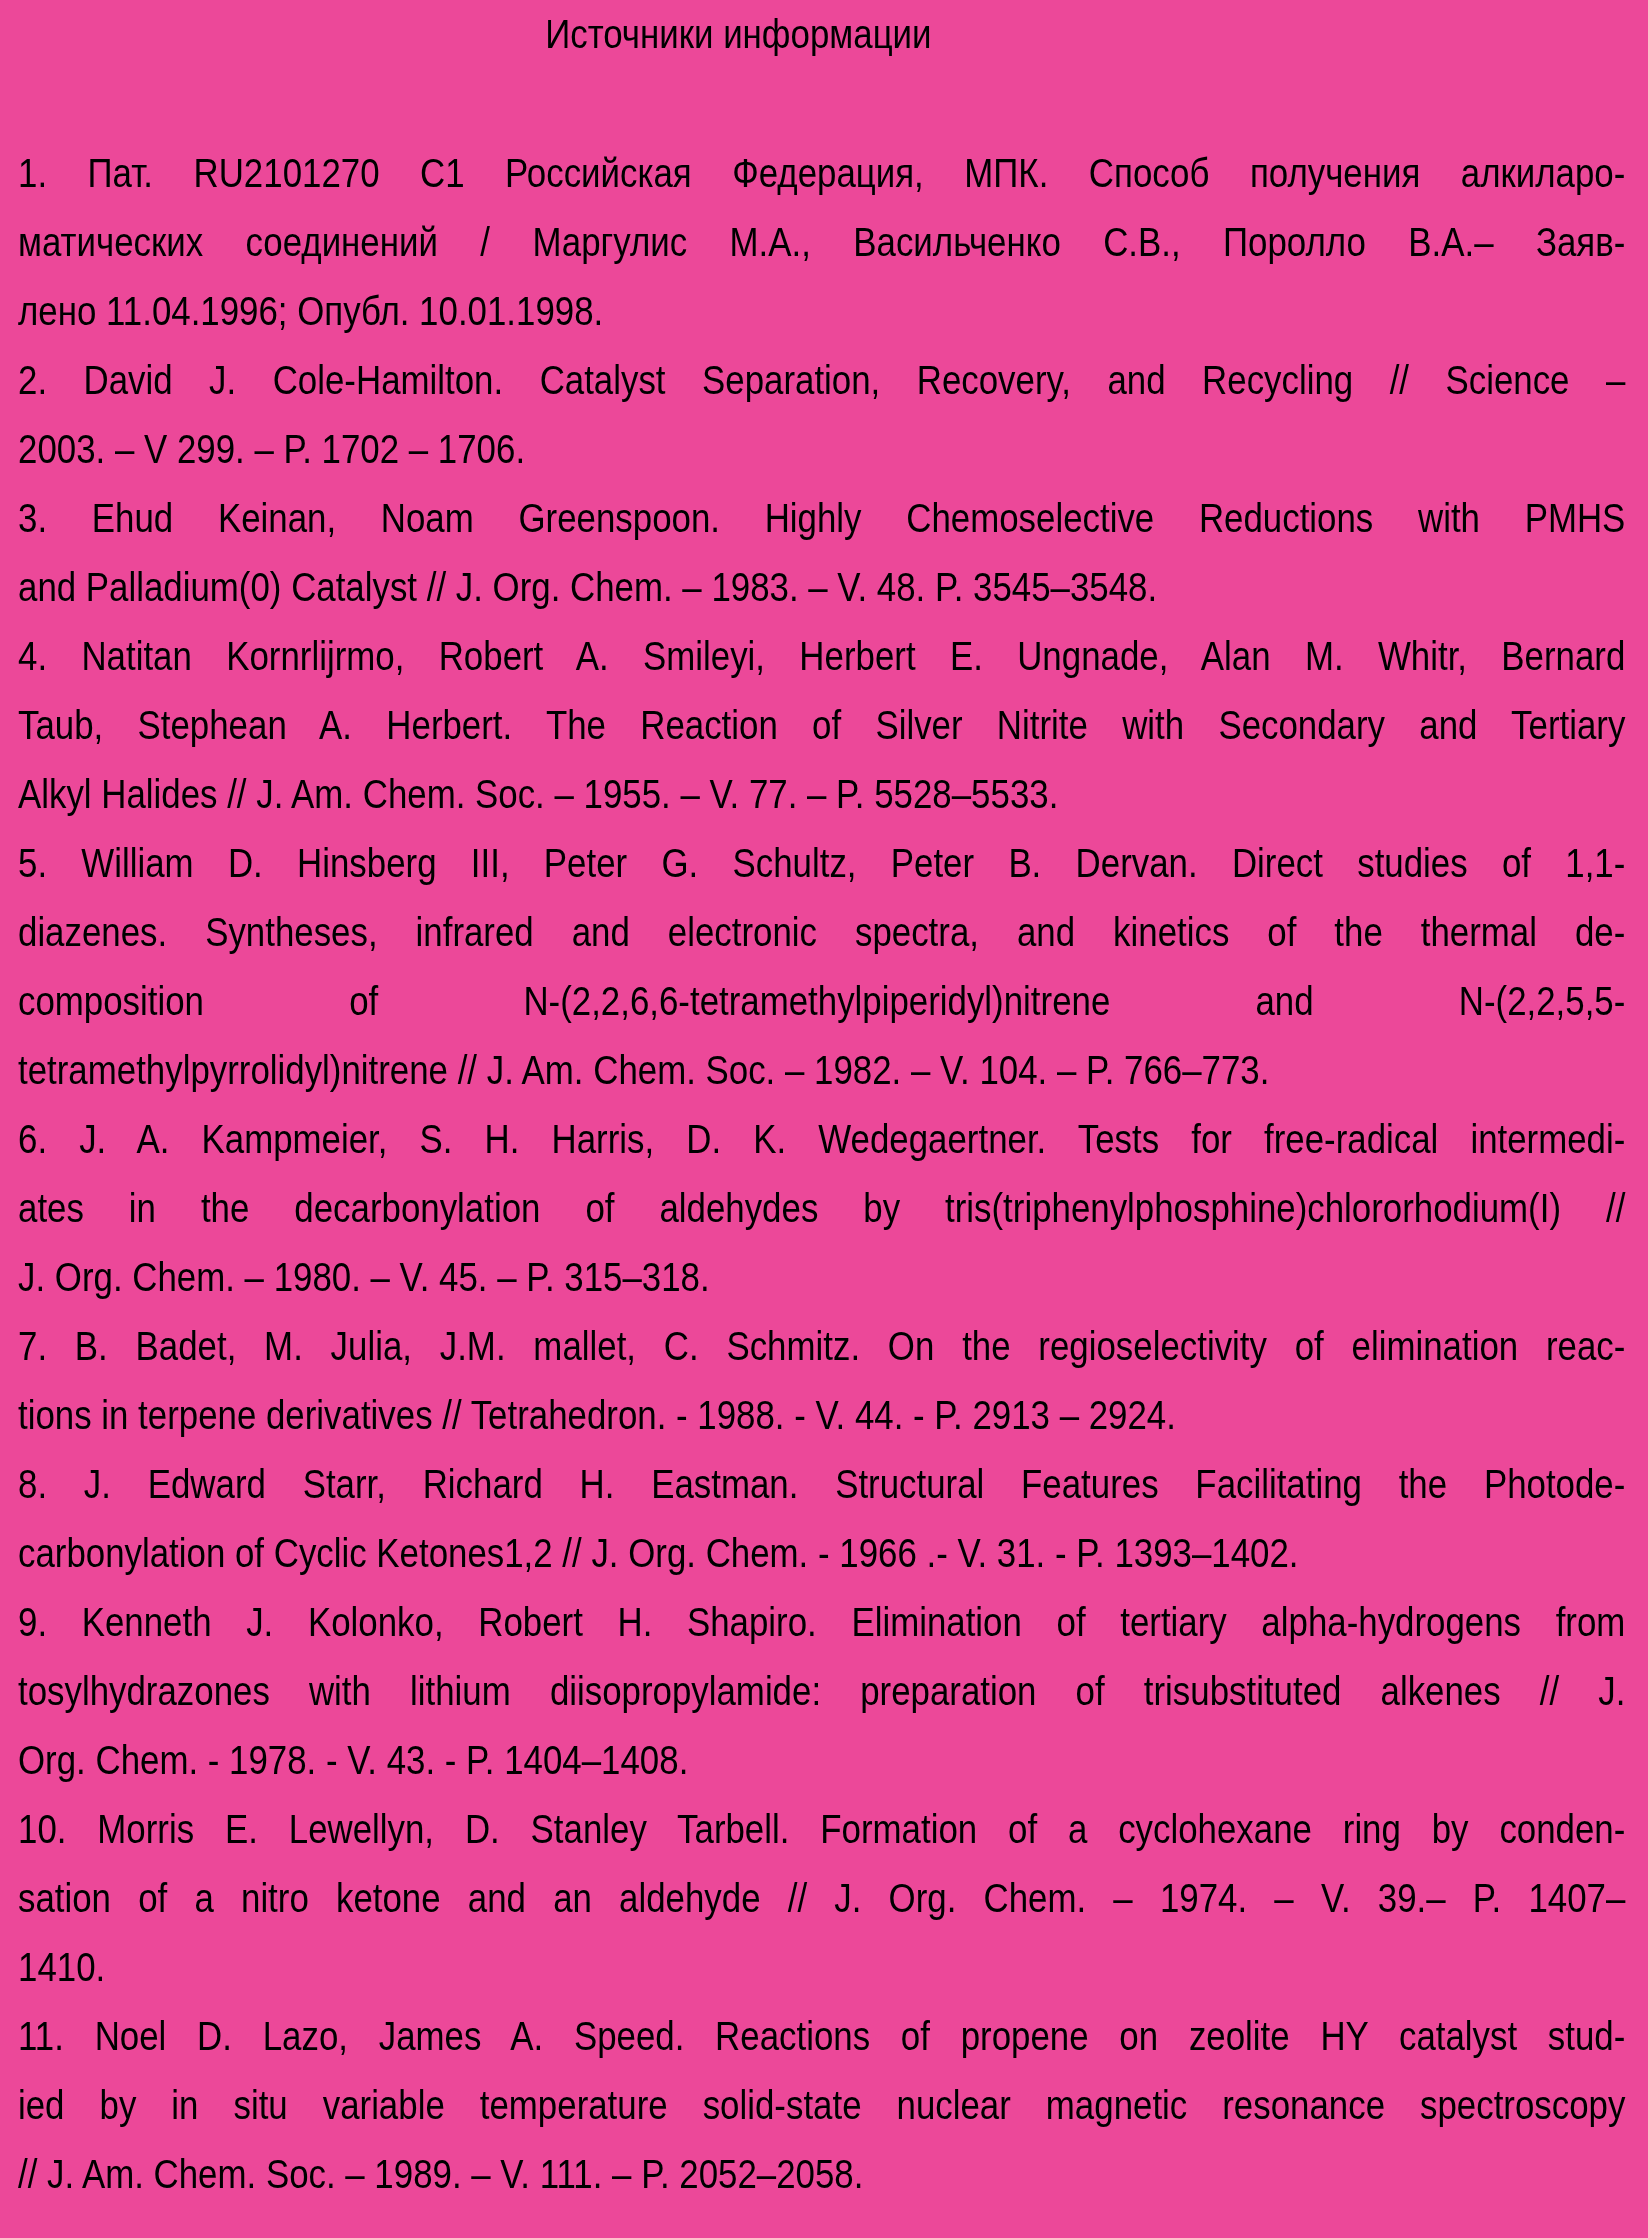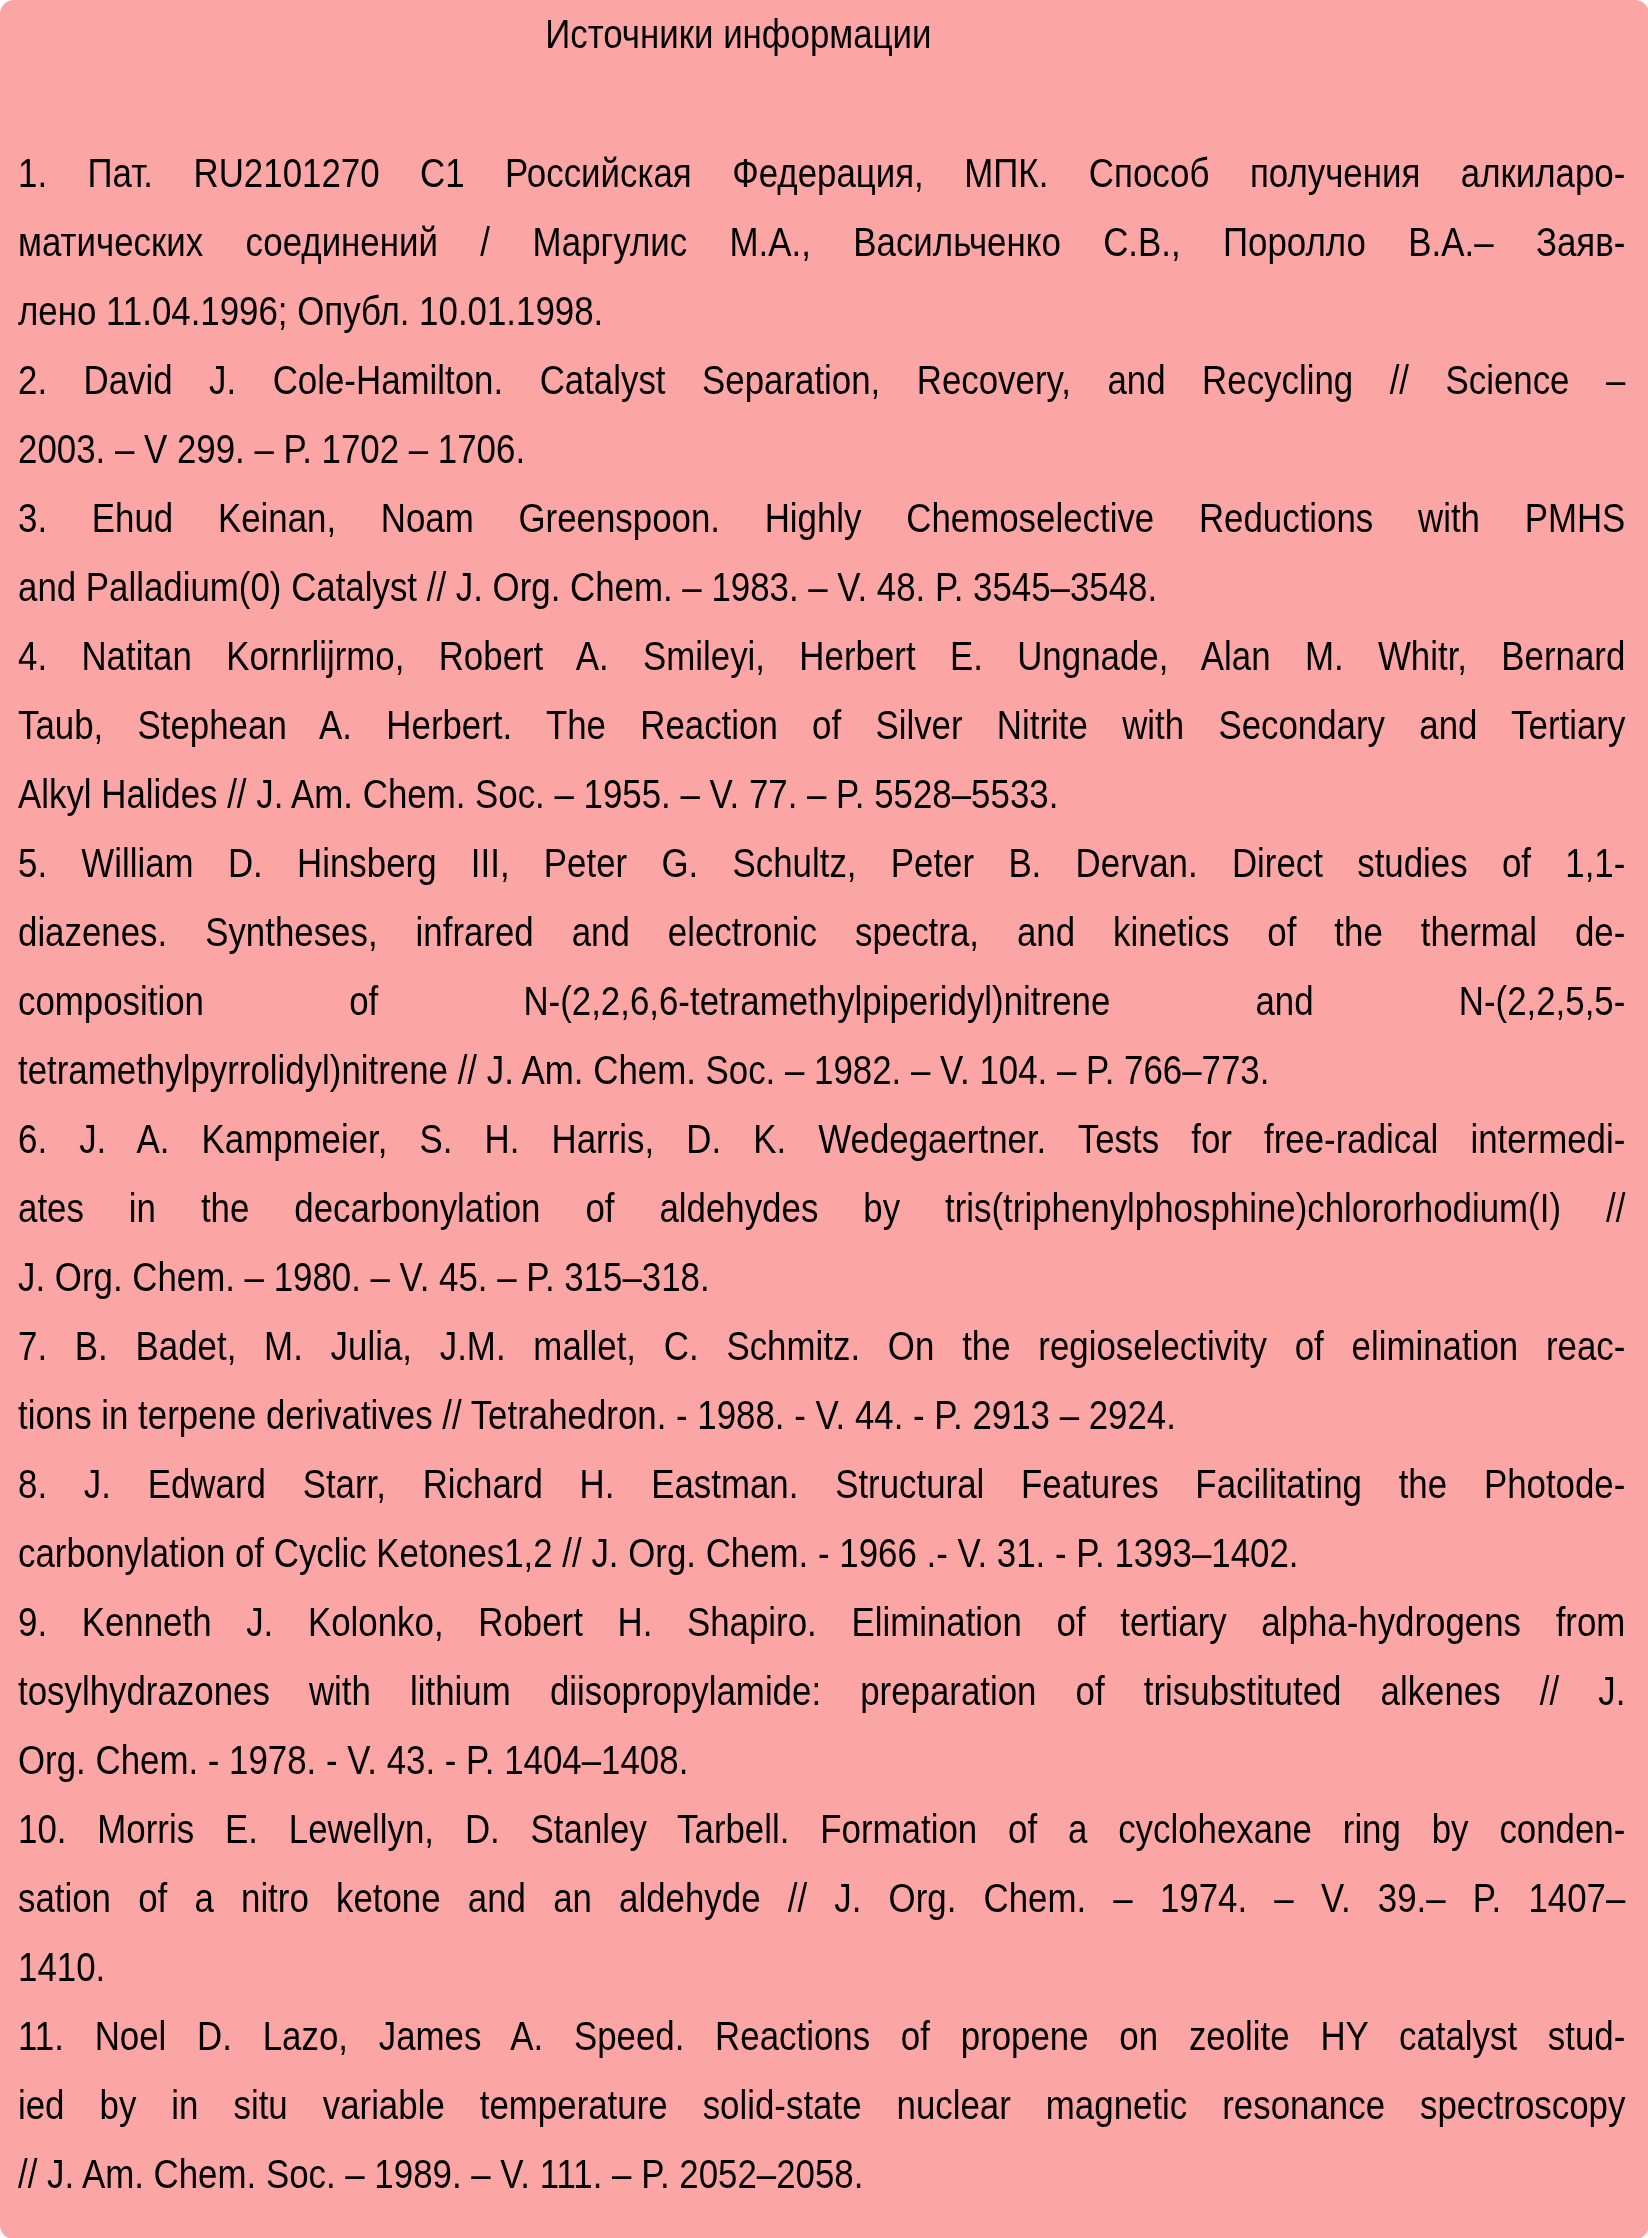--- a/index.html
+++ b/index.html
@@ -4,24 +4,23 @@
 <style>
   html, body {
     margin: 0;
     padding: 0;
     background: #ffffff;
   }
   .page {
     position: relative;
     width: 1649px;
     height: 2239px;
-    background: #fca5a5;
+    background: #ec4899;
     color: #000000;
     overflow: hidden;
-    border-radius: 14px;
   }
   .content {
     position: absolute;
     left: 18px;
     top: 0;
     width: 1891px;
     transform: scaleX(0.85);
     transform-origin: 0 0;
     font-family: "Liberation Sans", "DejaVu Sans", sans-serif;
     font-size: 41px;

